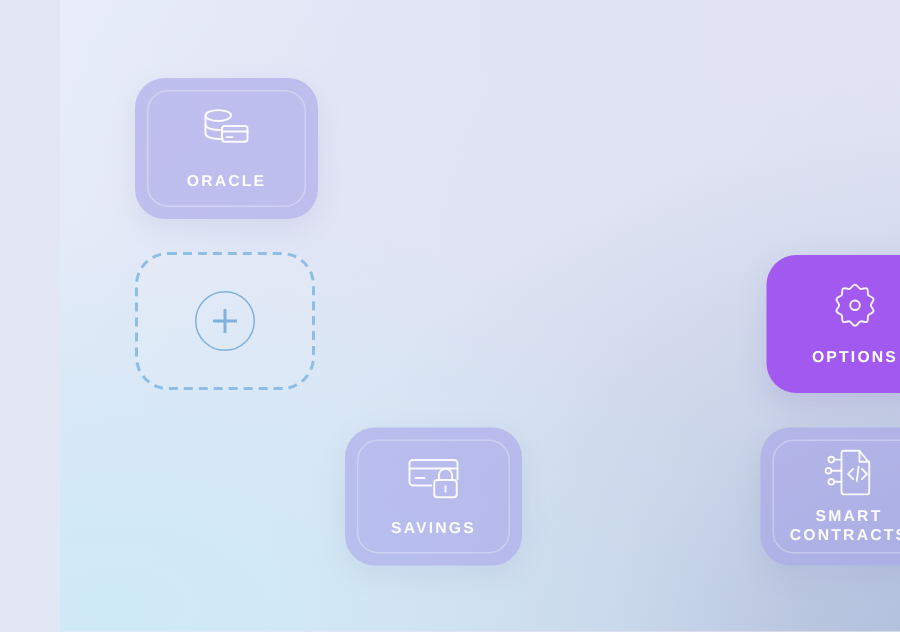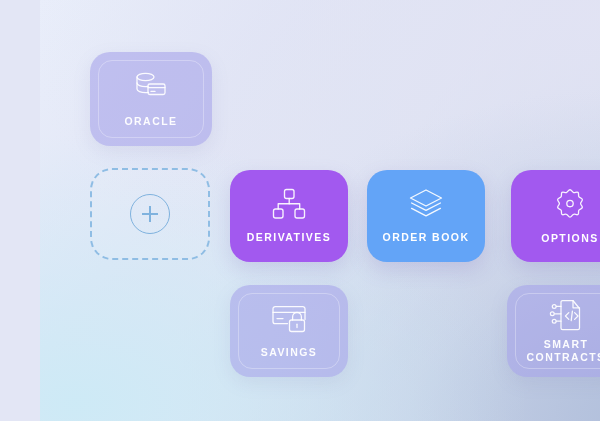--- a/index.html
+++ b/index.html
@@ -135,43 +135,21 @@
       </svg>
     </span>
     <span class="card-label">Oracle</span>
   </div>
 
 
   <div class="card placeholder" style="left:50px; top:168px; width:120px; height:92px;">
     <div class="plus-circle"></div>
   </div>
 
-  <div class="card solid" style="left:190px; top:170px; width:118px; height:92px; background:#a259ef;">
-    <span class="icon-wrap">
-      <svg width="34" height="32" viewBox="0 0 34 32" fill="none" stroke="rgba(255,255,255,0.92)" stroke-width="1.35" stroke-linecap="round" stroke-linejoin="round">
-        <rect x="12.5" y="1.5" width="9.5" height="9" rx="2"></rect>
-        <rect x="1.5" y="21" width="9.5" height="9" rx="2"></rect>
-        <rect x="23" y="21" width="9.5" height="9" rx="2"></rect>
-        <path d="M17.2 10.5v5.2"></path>
-        <path d="M6.2 21v-5.3h21.5V21"></path>
-      </svg>
-    </span>
-    <span class="card-label">Derivatives</span>
-  </div>
 
-  <div class="card solid" style="left:327px; top:170px; width:118px; height:92px; background:#63a4f7;">
-    <span class="icon-wrap">
-      <svg width="38" height="32" viewBox="0 0 38 32" fill="none" stroke="rgba(255,255,255,0.92)" stroke-width="1.35" stroke-linecap="round" stroke-linejoin="round">
-        <path d="M19 2 34.5 10 19 18 3.5 10 19 2z"></path>
-        <path d="M4.6 15 19 22.4 33.4 15"></path>
-        <path d="M4.6 20.4 19 27.8 33.4 20.4"></path>
-      </svg>
-    </span>
-    <span class="card-label">Order Book</span>
-  </div>
 
   <div class="card solid" style="left:471px; top:170px; width:118px; height:92px; background:#a259ef;">
     <span class="icon-wrap">
       <svg width="34" height="33" viewBox="0 0 34 34" fill="none" stroke="rgba(255,255,255,0.92)" stroke-width="1.35" stroke-linecap="round" stroke-linejoin="round">
         <path d="M17 1.8c1.7 0 2.2 2.4 3.7 2.9 1.5.6 3.2-1.2 4.5-.2 1.3 1 .1 3.1.9 4.4.8 1.3 3.2 1.2 3.6 2.8.4 1.6-1.8 2.6-1.8 4.2 0 1.6 2.2 2.6 1.8 4.2-.4 1.6-2.8 1.5-3.6 2.8-.8 1.3.4 3.4-.9 4.4-1.3 1-3-.8-4.5-.2-1.5.5-2 2.9-3.7 2.9s-2.2-2.4-3.7-2.9c-1.5-.6-3.2 1.2-4.5.2-1.3-1-.1-3.1-.9-4.4-.8-1.3-3.2-1.2-3.6-2.8-.4-1.6 1.8-2.6 1.8-4.2 0-1.6-2.2-2.6-1.8-4.2.4-1.6 2.8-1.5 3.6-2.8.8-1.3-.4-3.4.9-4.4 1.3-1 3 .8 4.5.2C14.8 4.2 15.3 1.8 17 1.8z"></path>
         <circle cx="17" cy="16" r="3.3"></circle>
       </svg>
     </span>
     <span class="card-label">Options</span>
   </div>

